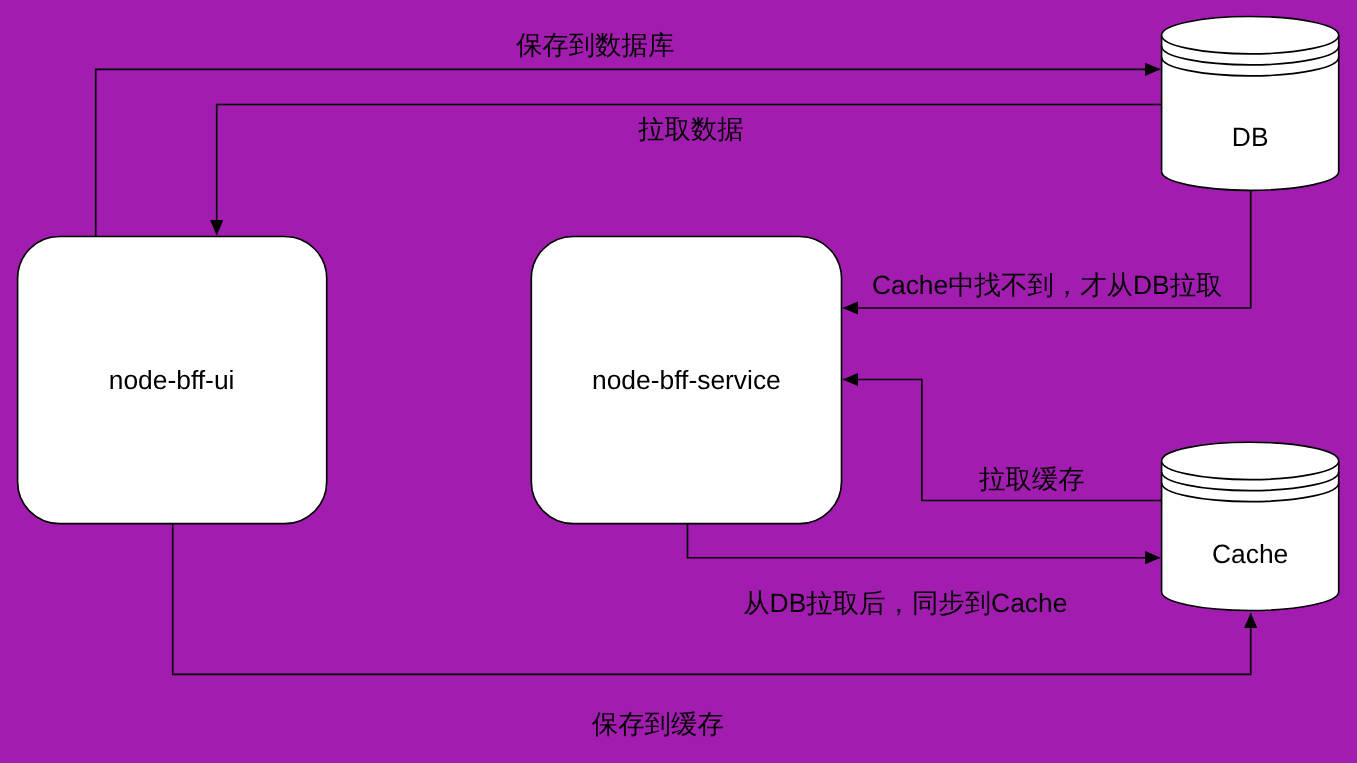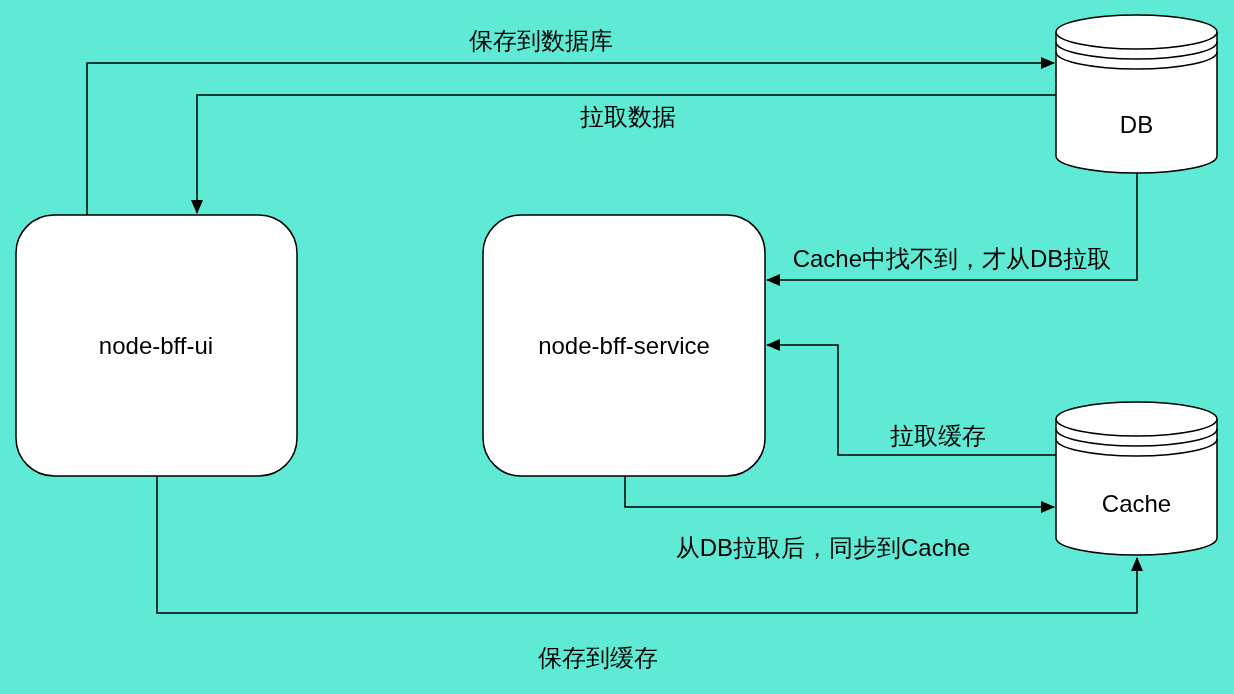--- a/index.html
+++ b/index.html
@@ -4,21 +4,21 @@
 <style>
   html, body {
     margin: 0;
     padding: 0;
     background: #ffffff;
   }
   .canvas {
     position: relative;
     width: 1234px;
     height: 694px;
-    background: #5eead4;
+    background: #a21caf;
     overflow: hidden;
     font-family: "Liberation Sans", "DejaVu Sans", sans-serif;
   }
   svg {
     display: block;
   }
   .shape {
     fill: #ffffff;
     stroke: #000000;
     stroke-width: 1.5;

